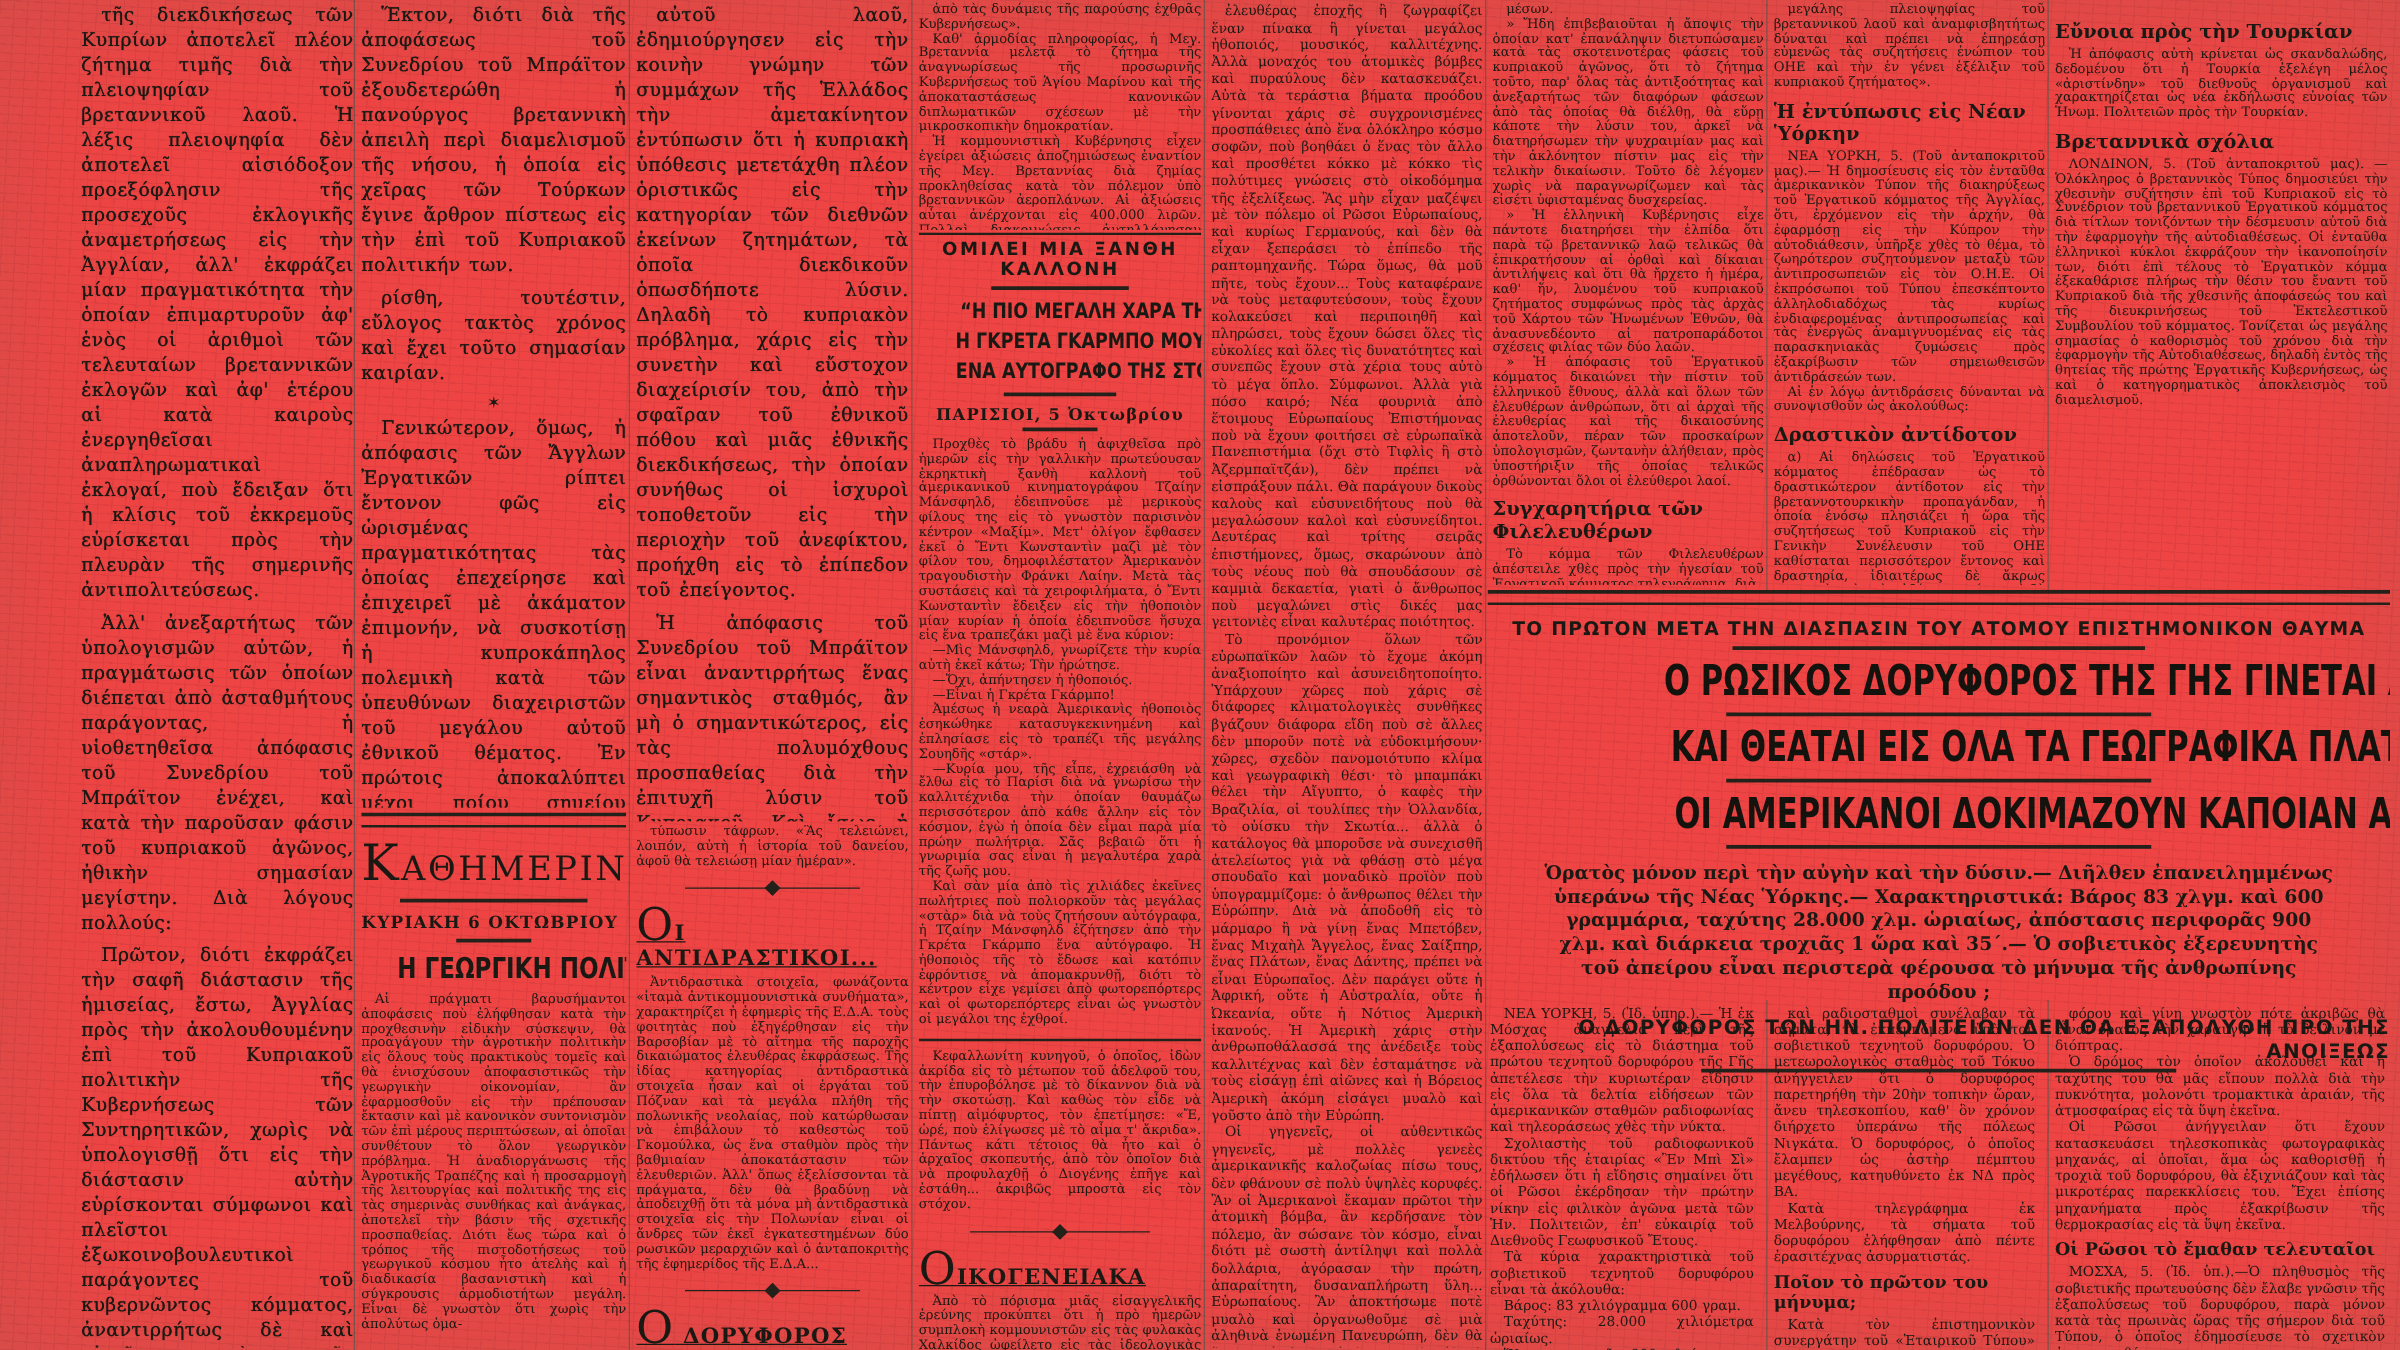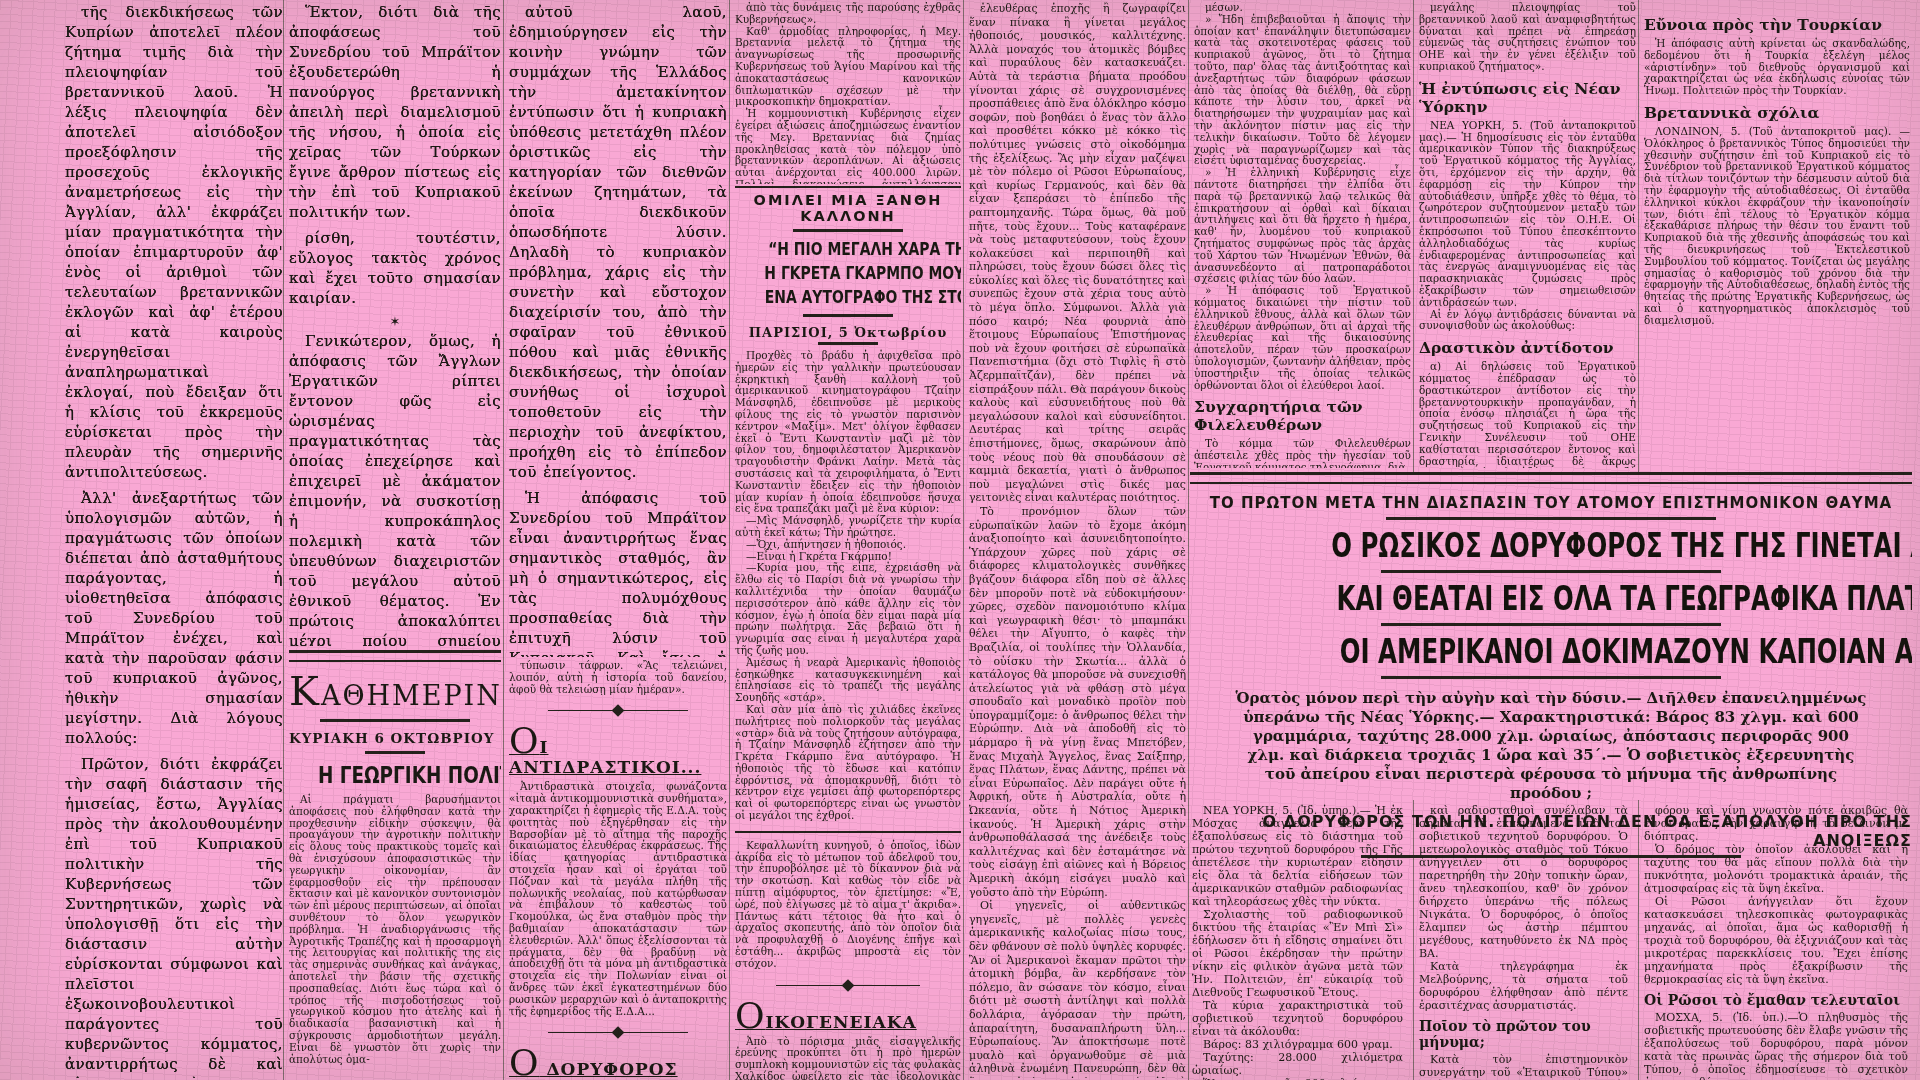--- a/index.html
+++ b/index.html
@@ -1,16 +1,16 @@
 <!DOCTYPE html>
 <html><head>
 <meta charset="utf-8">
 <style>
   html,body{margin:0;padding:0;background:#d8d4c8;}
-  .page{position:relative;width:1920px;height:1080px;background:#f9a8d4;overflow:hidden;
+  .page{position:relative;width:1920px;height:1080px;background:#ef4444;overflow:hidden;
         font-family:"DejaVu Serif",serif;color:#1b1914;
         box-shadow:inset 0 0 120px rgba(120,110,90,.25);}
   .vr{position:absolute;width:1px;background:#5a564c;opacity:.75;}
   .col{position:absolute;overflow:hidden;}
   
   .epara{margin:0 0 6px 0;text-align:justify;text-indent:16px;font-size:15px;line-height:20px;
          letter-spacing:.4px;word-spacing:1.5px;text-shadow:0 0 .6px #1b1914;}
   
   .mp{margin:0;text-align:justify;text-indent:11px;font-size:10.5px;line-height:11.8px;}
   .sat .mp{font-size:11px;line-height:13px;}
@@ -124,22 +124,22 @@
         <p class="garbo-hline"><span>ΕΝΑ ΑΥΤΟΓΡΑΦΟ ΤΗΣ ΣΤΟ ΠΑΡΙΣΙ”</span></p>
       </div>
     <div class="srule" style="width:90px"></div>
     <div class="dateline">ΠΑΡΙΣΙΟΙ, 5 Ὀκτωβρίου</div>
     <div class="srule" style="width:60px;margin-top:1px"></div>
     <div>
         <p class="mp">Προχθὲς τὸ βράδυ ἡ ἀφιχθεῖσα πρὸ ἡμερῶν εἰς τὴν γαλλικὴν πρωτεύουσαν ἐκρηκτικὴ ξανθὴ καλλονὴ τοῦ ἀμερικανικοῦ κινηματογράφου Τζαίην Μάνσφηλδ, ἐδειπνοῦσε μὲ μερικοὺς φίλους της εἰς τὸ γνωστὸν παρισινὸν κέντρον «Μαξίμ». Μετ' ὀλίγον ἔφθασεν ἐκεῖ ὁ Ἔντι Κωνσταντὶν μαζὶ μὲ τὸν φίλον του, δημοφιλέστατον Ἀμερικανὸν τραγουδιστὴν Φράνκι Λαίην. Μετὰ τὰς συστάσεις καὶ τὰ χειροφιλήματα, ὁ Ἔντι Κωνσταντὶν ἔδειξεν εἰς τὴν ἠθοποιὸν μίαν κυρίαν ἡ ὁποία ἐδειπνοῦσε ἥσυχα εἰς ἕνα τραπεζάκι μαζὶ μὲ ἕνα κύριον:</p>
         <p class="mp">—Μὶς Μάνσφηλδ, γνωρίζετε τὴν κυρία αὐτὴ ἐκεῖ κάτω; Τὴν ἠρώτησε.</p>
         <p class="mp">—Ὄχι, ἀπήντησεν ἡ ἠθοποιός.</p>
         <p class="mp">—Εἶναι ἡ Γκρέτα Γκάρμπο!</p>
+        <p class="mp">Ἀμέσως ἡ νεαρὰ Ἀμερικανὶς ἠθοποιὸς ἐσηκώθηκε κατασυγκεκινημένη καὶ ἐπλησίασε εἰς τὸ τραπέζι τῆς μεγάλης Σουηδῆς «στάρ».</p>
         <p class="mp">—Κυρία μου, τῆς εἶπε, ἐχρειάσθη νὰ ἔλθω εἰς τὸ Παρίσι διὰ νὰ γνωρίσω τὴν καλλιτέχνιδα τὴν ὁποίαν θαυμάζω περισσότερον ἀπὸ κάθε ἄλλην εἰς τὸν κόσμον, ἐγὼ ἡ ὁποία δὲν εἶμαι παρὰ μία πρώην πωλήτρια. Σᾶς βεβαιῶ ὅτι ἡ γνωριμία σας εἶναι ἡ μεγαλυτέρα χαρὰ τῆς ζωῆς μου.</p>
-        <p class="mp">Ἀμέσως ἡ νεαρὰ Ἀμερικανὶς ἠθοποιὸς ἐσηκώθηκε κατασυγκεκινημένη καὶ ἐπλησίασε εἰς τὸ τραπέζι τῆς μεγάλης Σουηδῆς «στάρ».</p>
         <p class="mp">Καὶ σὰν μία ἀπὸ τὶς χιλιάδες ἐκεῖνες πωλήτριες ποὺ πολιορκοῦν τὰς μεγάλας «στὰρ» διὰ νὰ τοὺς ζητήσουν αὐτόγραφα, ἡ Τζαίην Μάνσφηλδ ἐζήτησεν ἀπὸ τὴν Γκρέτα Γκάρμπο ἕνα αὐτόγραφο. Ἡ ἠθοποιὸς τῆς τὸ ἔδωσε καὶ κατόπιν ἐφρόντισε νὰ ἀπομακρυνθῇ, διότι τὸ κέντρον εἶχε γεμίσει ἀπὸ φωτορεπόρτερς καὶ οἱ φωτορεπόρτερς εἶναι ὡς γνωστὸν οἱ μεγάλοι της ἐχθροί.</p>
       </div>
     <div class="thinrule" style="margin-top:9px"></div>
     <div style="margin-top:7px">
         <p class="mp">Κεφαλλωνίτη κυνηγοῦ, ὁ ὁποῖος, ἰδὼν ἀκρίδα εἰς τὸ μέτωπον τοῦ ἀδελφοῦ του, τὴν ἐπυροβόλησε μὲ τὸ δίκαννον διὰ νὰ τὴν σκοτώσῃ. Καὶ καθὼς τὸν εἶδε νὰ πίπτῃ αἱμόφυρτος, τὸν ἐπετίμησε: «Ἔ, ὡρέ, ποὺ ἐλίγωσες μὲ τὸ αἷμα τ' ἄκριδα». Πάντως κάτι τέτοιος θὰ ἦτο καὶ ὁ ἀρχαῖος σκοπευτής, ἀπὸ τὸν ὁποῖον διὰ νὰ προφυλαχθῇ ὁ Διογένης ἐπῆγε καὶ ἐστάθη... ἀκριβῶς μπροστὰ εἰς τὸν στόχον.</p>
       </div>
     <div class="orn"></div>
     <div class="bigO">ΟΙΚΟΓΕΝΕΙΑΚΑ</div>
     <div>
         <p class="mp">Ἀπὸ τὸ πόρισμα μιᾶς εἰσαγγελικῆς ἐρεύνης προκύπτει ὅτι ἡ πρὸ ἡμερῶν συμπλοκὴ κομμουνιστῶν εἰς τὰς φυλακὰς Χαλκίδος ὠφείλετο εἰς τὰς ἰδεολογικὰς διαφορὰς τῶν κρατουμένων. Οἱ μὲν ἦσαν ἀποφασισμένοι νὰ προστατεύσουν τὴν ἀντίληψιν τοῦ Ζαχαριάδη, οἱ δὲ ἐπίσης τὸ γόητρον τῆς νέας ἡγεσίας τοῦ Κ.Κ.Ε. Καλῶς, ἀλλὰ...</p>

